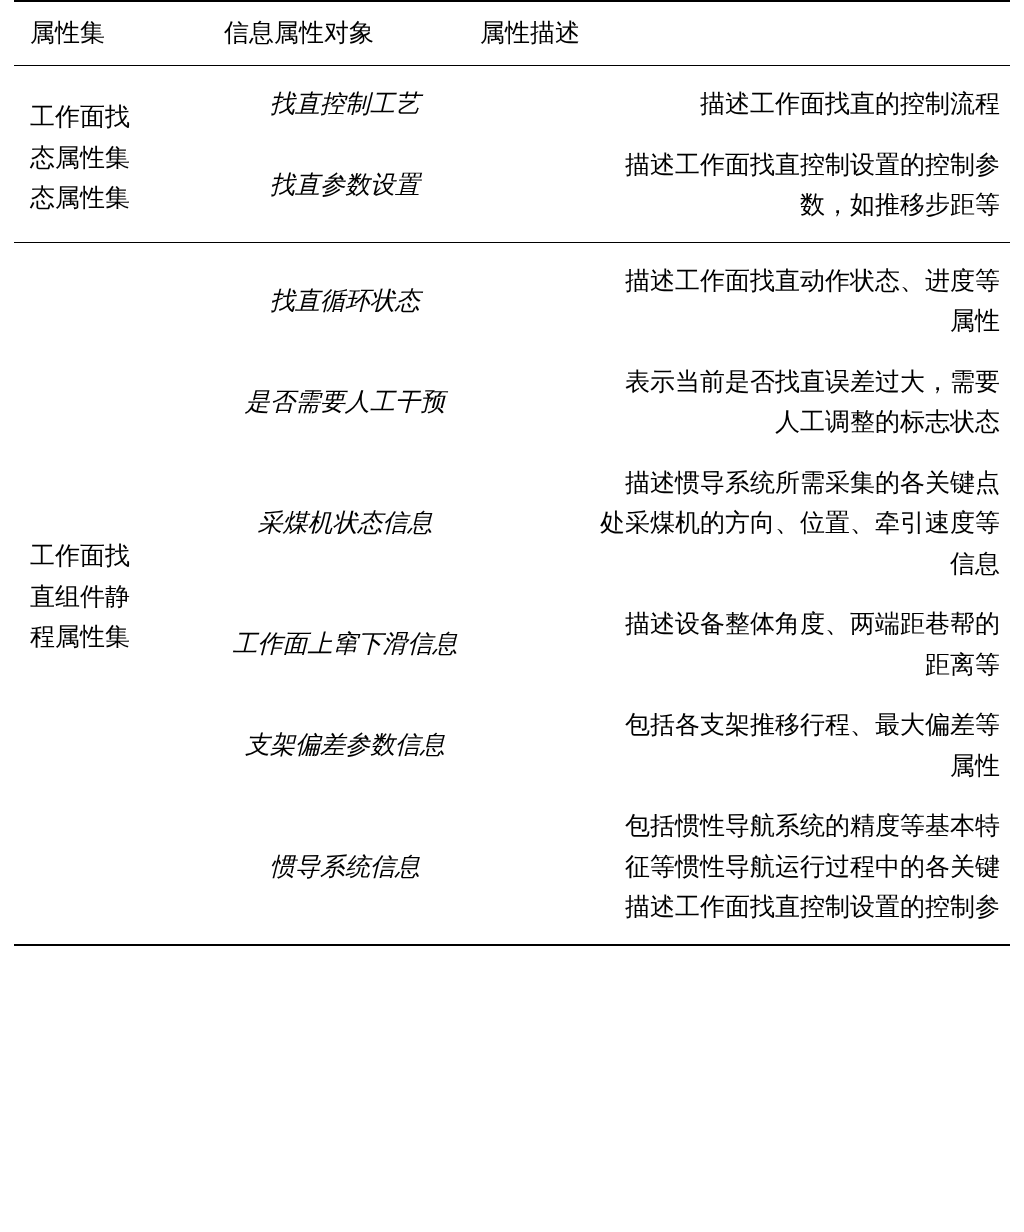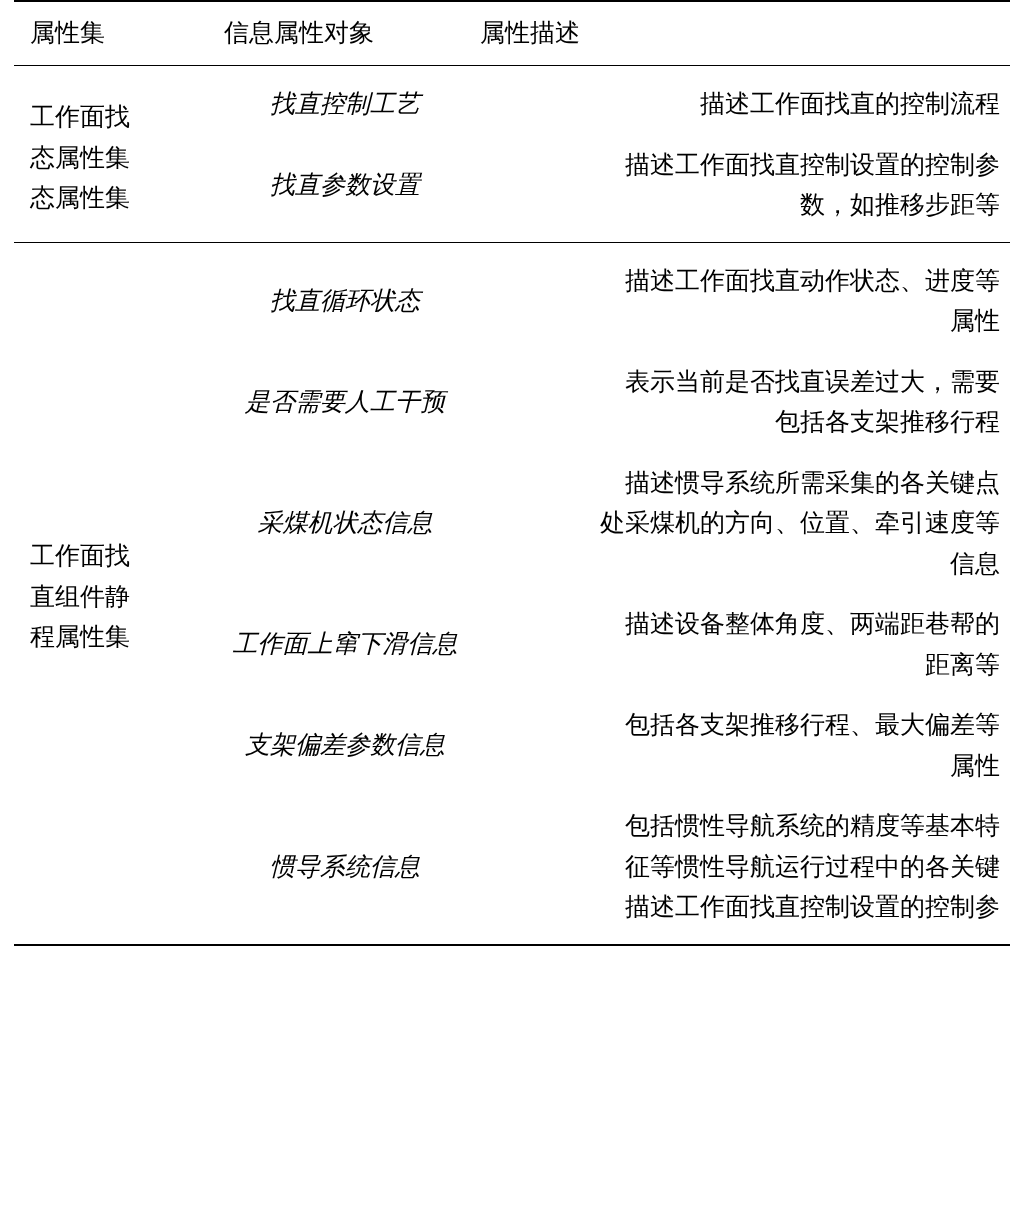--- a/index.html
+++ b/index.html
@@ -140,21 +140,21 @@
         <td class="obj">找直循环状态</td>
         <td class="desc">
           <span class="dl">描述工作面找直动作状态、进度等</span>
           <span class="dl">属性</span>
         </td>
       </tr>
       <tr>
         <td class="obj">是否需要人工干预</td>
         <td class="desc">
           <span class="dl">表示当前是否找直误差过大，需要</span>
-          <span class="dl">包括各支架推移行程</span>
+          <span class="dl">人工调整的标志状态</span>
         </td>
       </tr>
       <tr>
         <td class="obj">采煤机状态信息</td>
         <td class="desc">
           <span class="dl">描述惯导系统所需采集的各关键点</span>
           <span class="dl">处采煤机的方向、位置、牵引速度等</span>
           <span class="dl">信息</span>
         </td>
       </tr>

